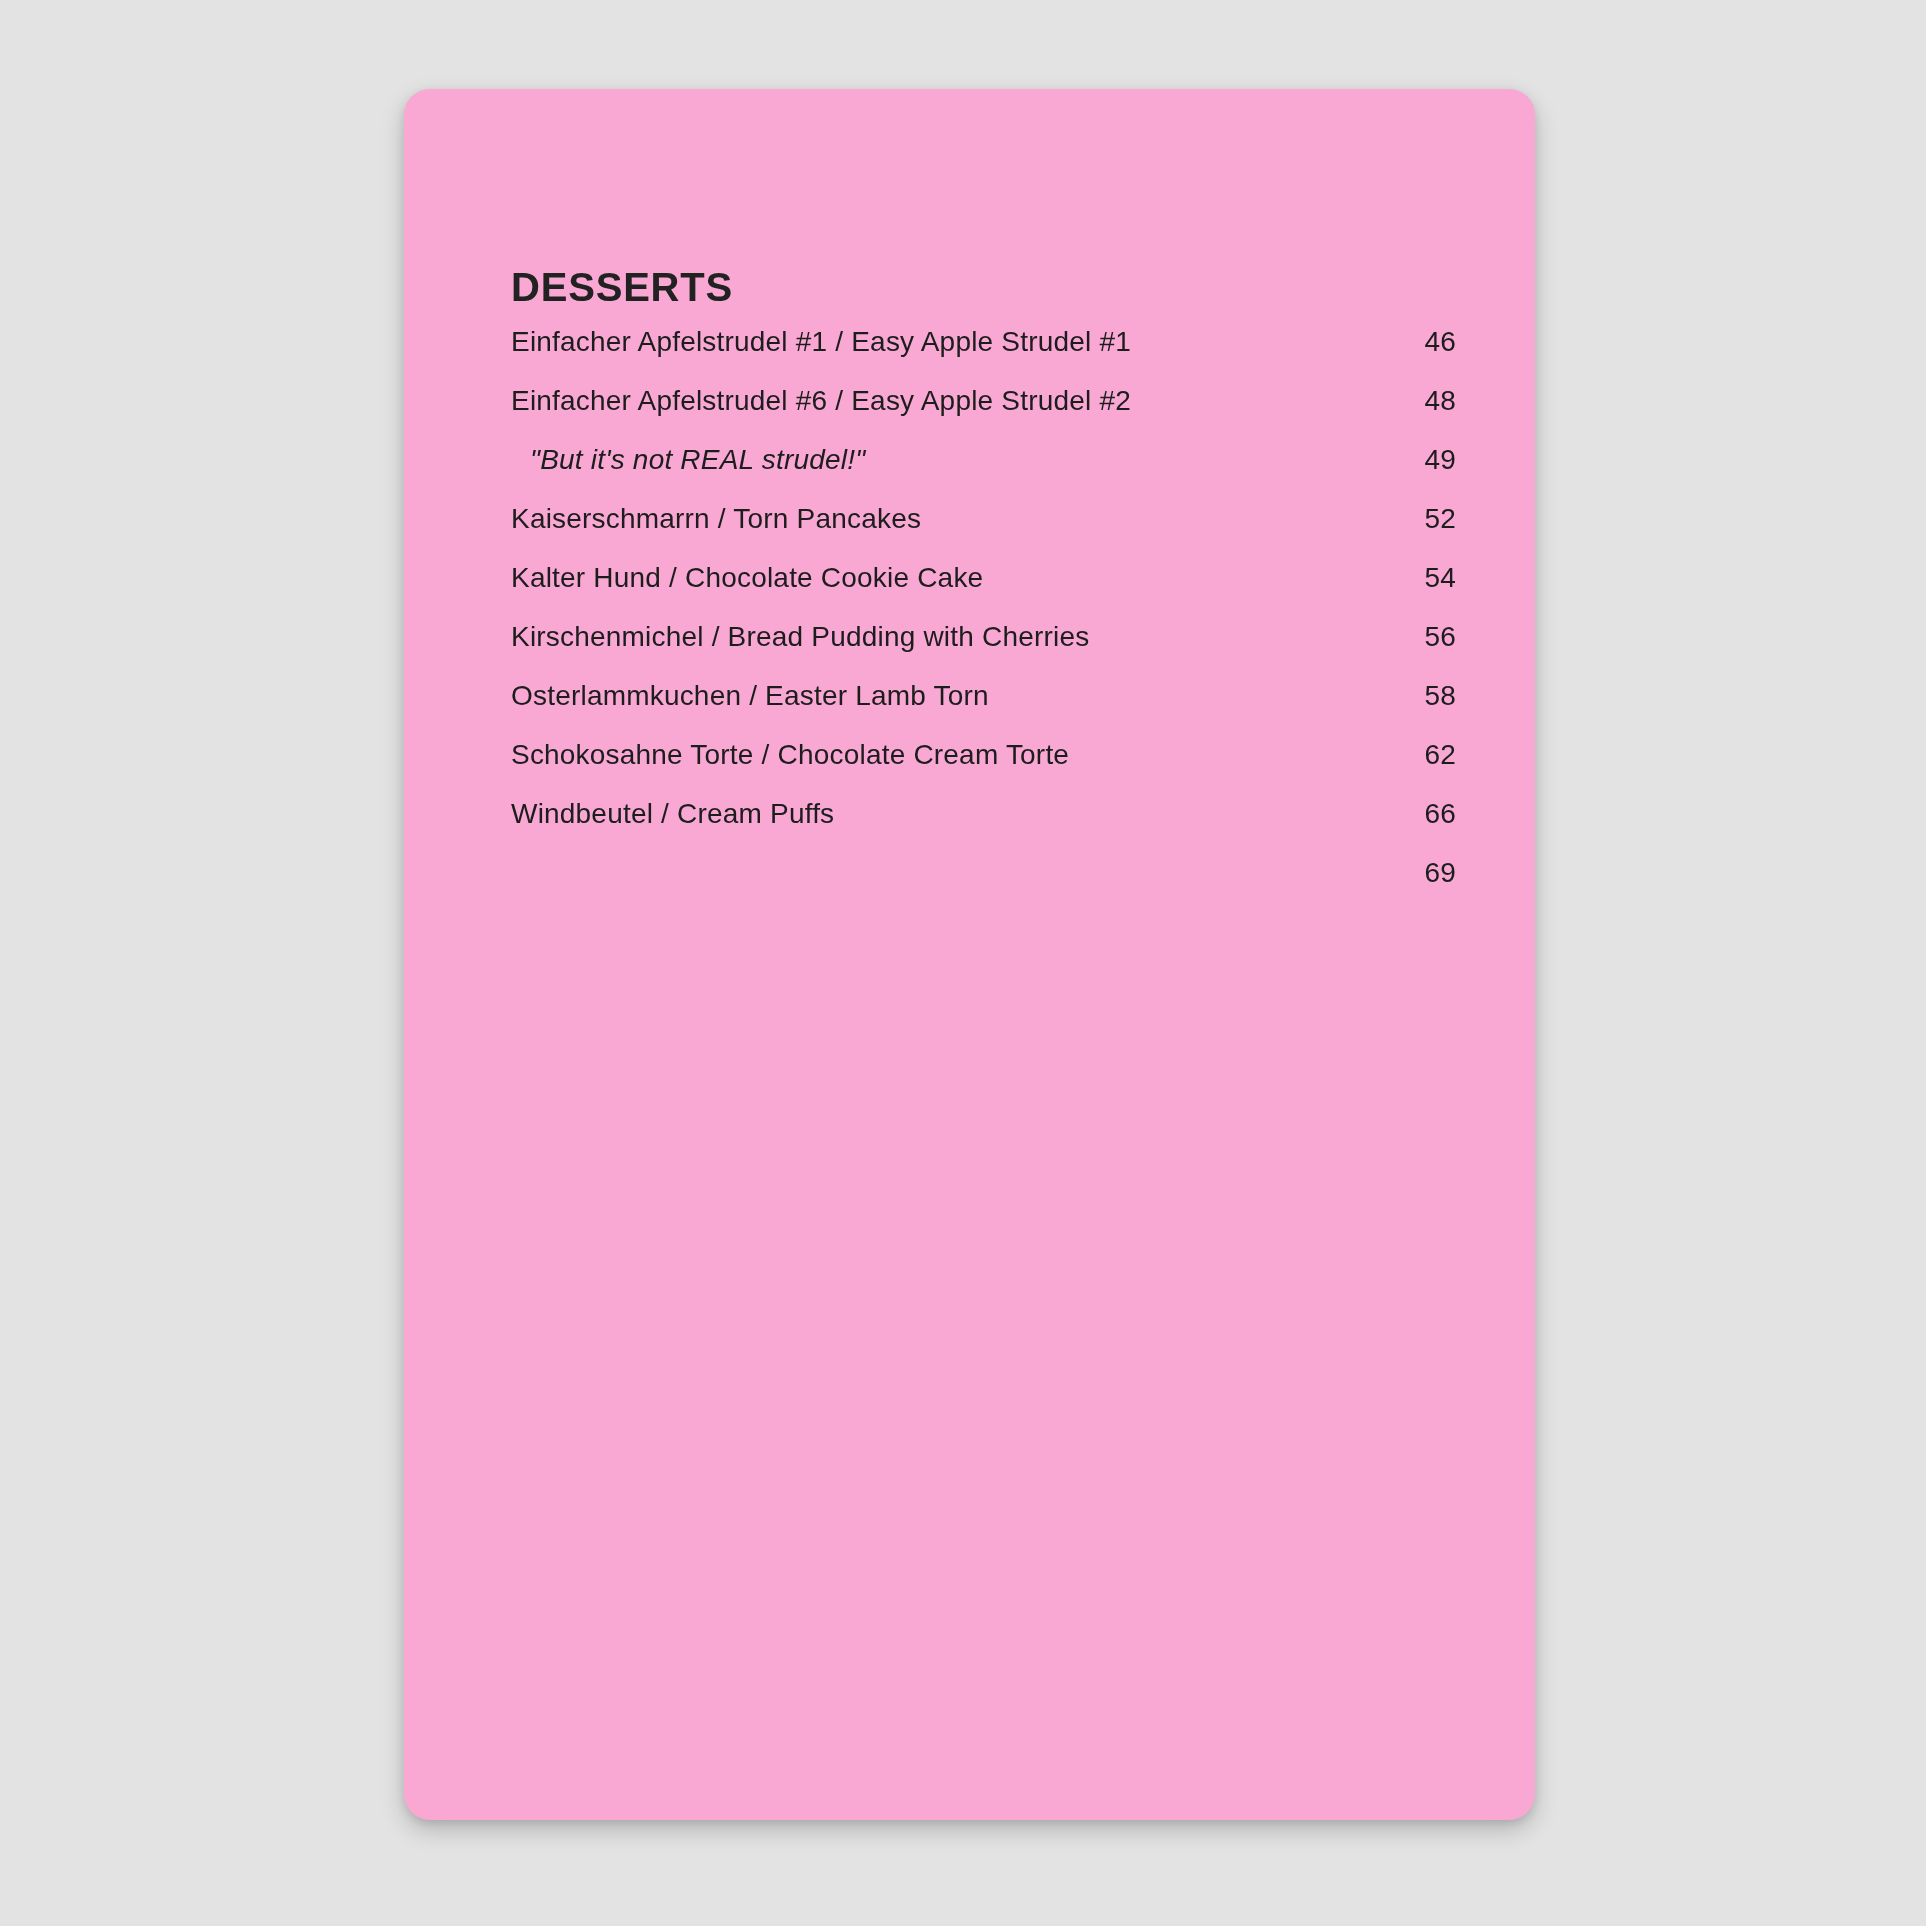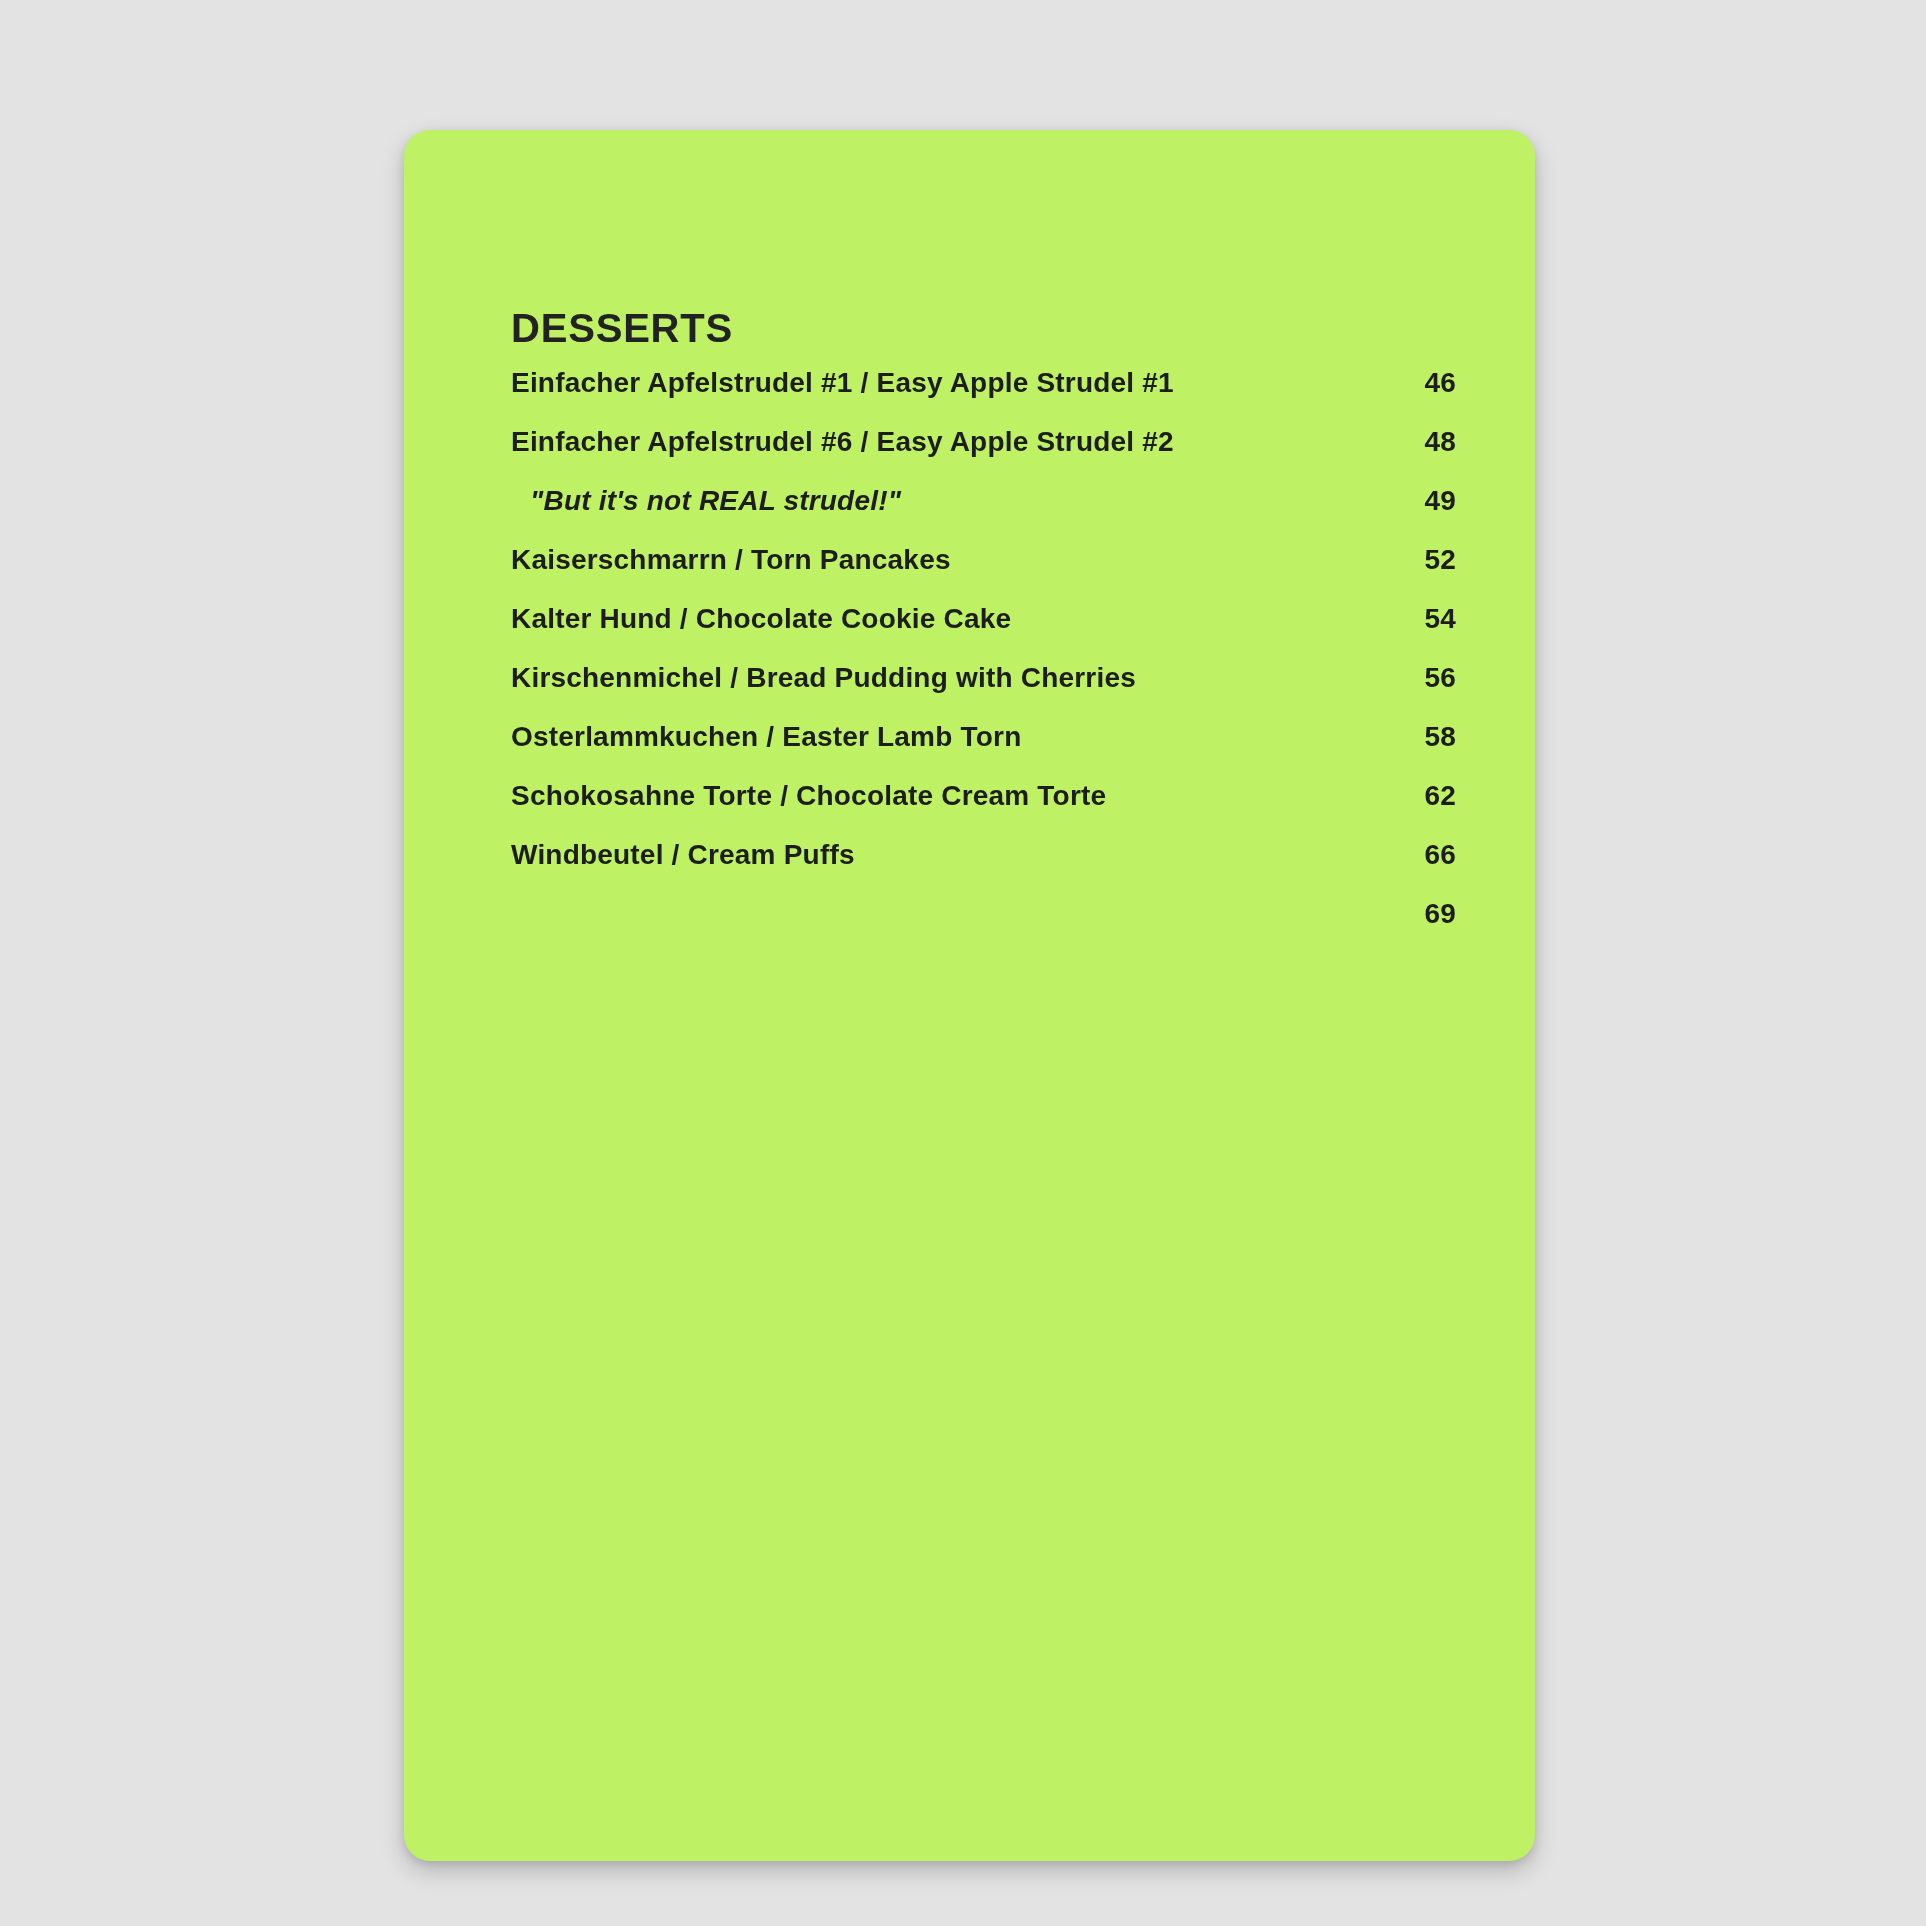--- a/index.html
+++ b/index.html
@@ -44,21 +44,20 @@
     margin-top: 1px;
   }
 
   .toc-row {
     display: flex;
     align-items: flex-end;
     font-size: 28px;
     line-height: 59px;
     white-space: nowrap;
     letter-spacing: 0.2px;
-    font-weight: bold;
   }
 
   .toc-title {
     flex: 0 0 auto;
   }
 
   .toc-row.em .toc-title {
     font-style: italic;
     padding-left: 19px;
   }
@@ -74,21 +73,21 @@
     background-position: 0 34px;
   }
 
   .toc-page {
     flex: 0 0 auto;
   }
 </style>
 </head>
 <body style="background: rgb(227, 227, 227); color: rgb(29, 29, 29);">
 
-<div class="page-card" style="background: #bef264; margin-top: 41px;">
+<div class="page-card" style="background: #f9a8d4;">
   <div class="content">
     <h1 class="section-title">DESSERTS</h1>
     <div class="toc">
         <div class="toc-row">
     <span class="toc-title">Einfacher Apfelstrudel #1 / Easy Apple Strudel #1</span>
     <span class="toc-leader"></span>
     <span class="toc-page">46</span>
   </div>
         <div class="toc-row">
     <span class="toc-title">Einfacher Apfelstrudel #6 / Easy Apple Strudel #2</span>

